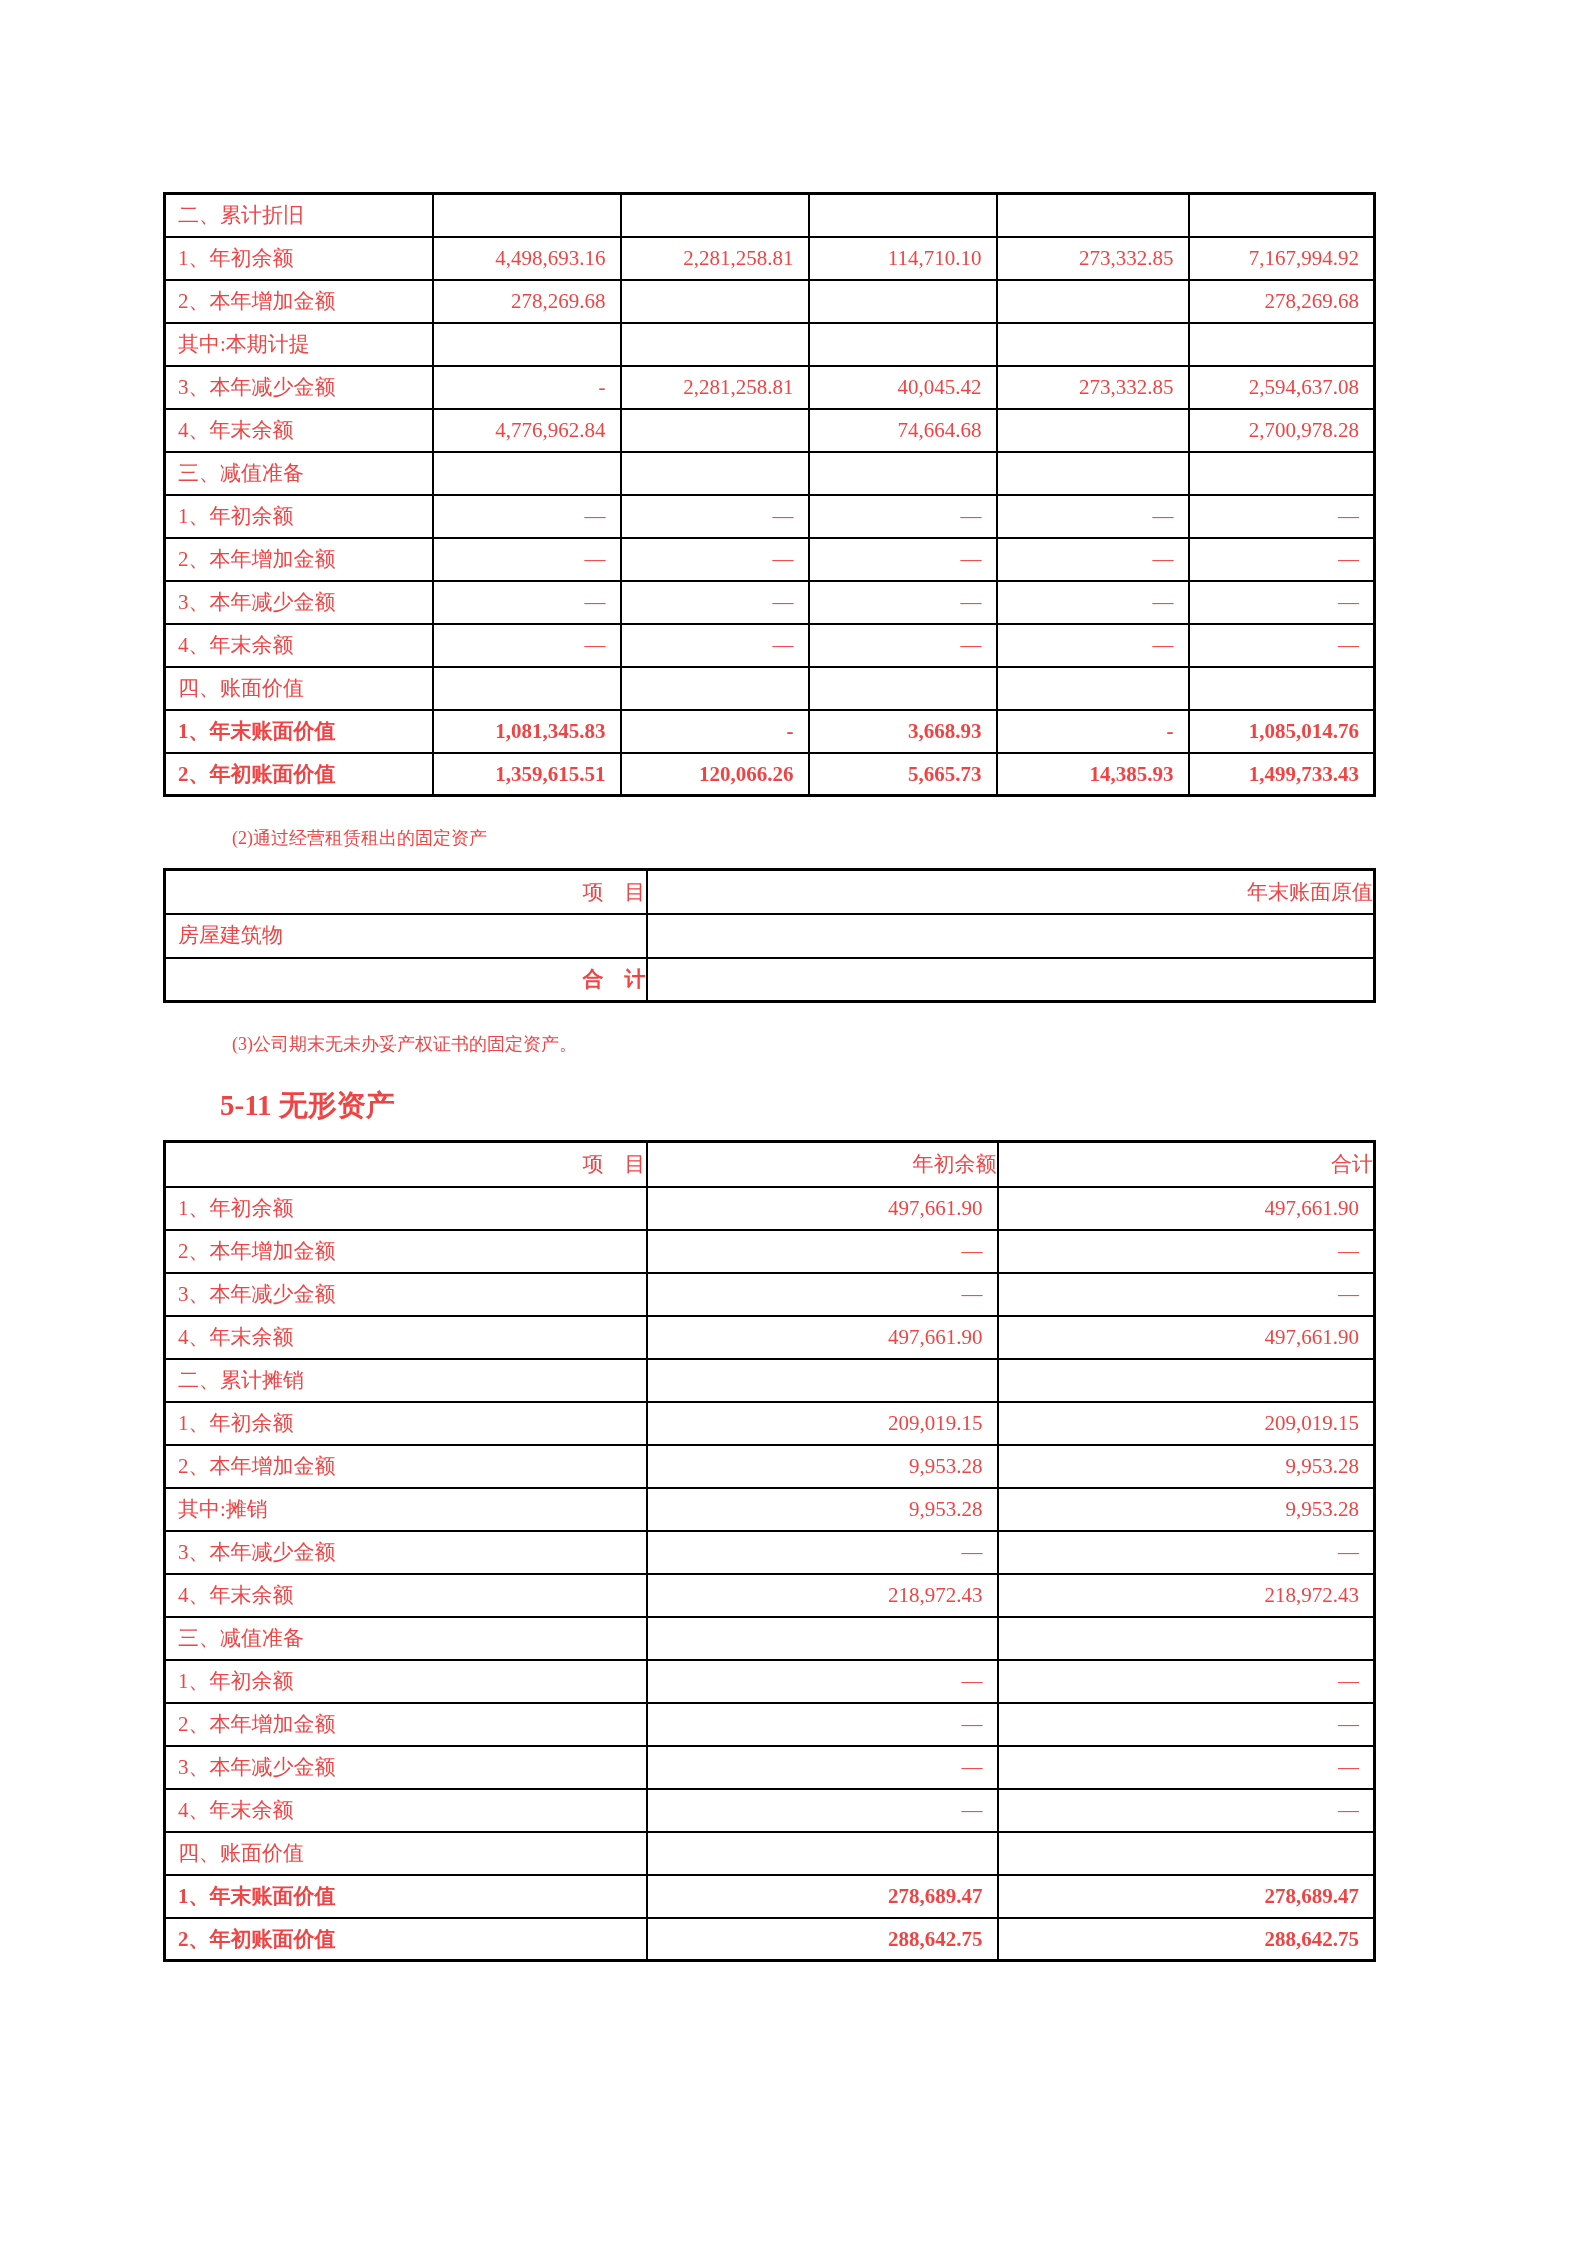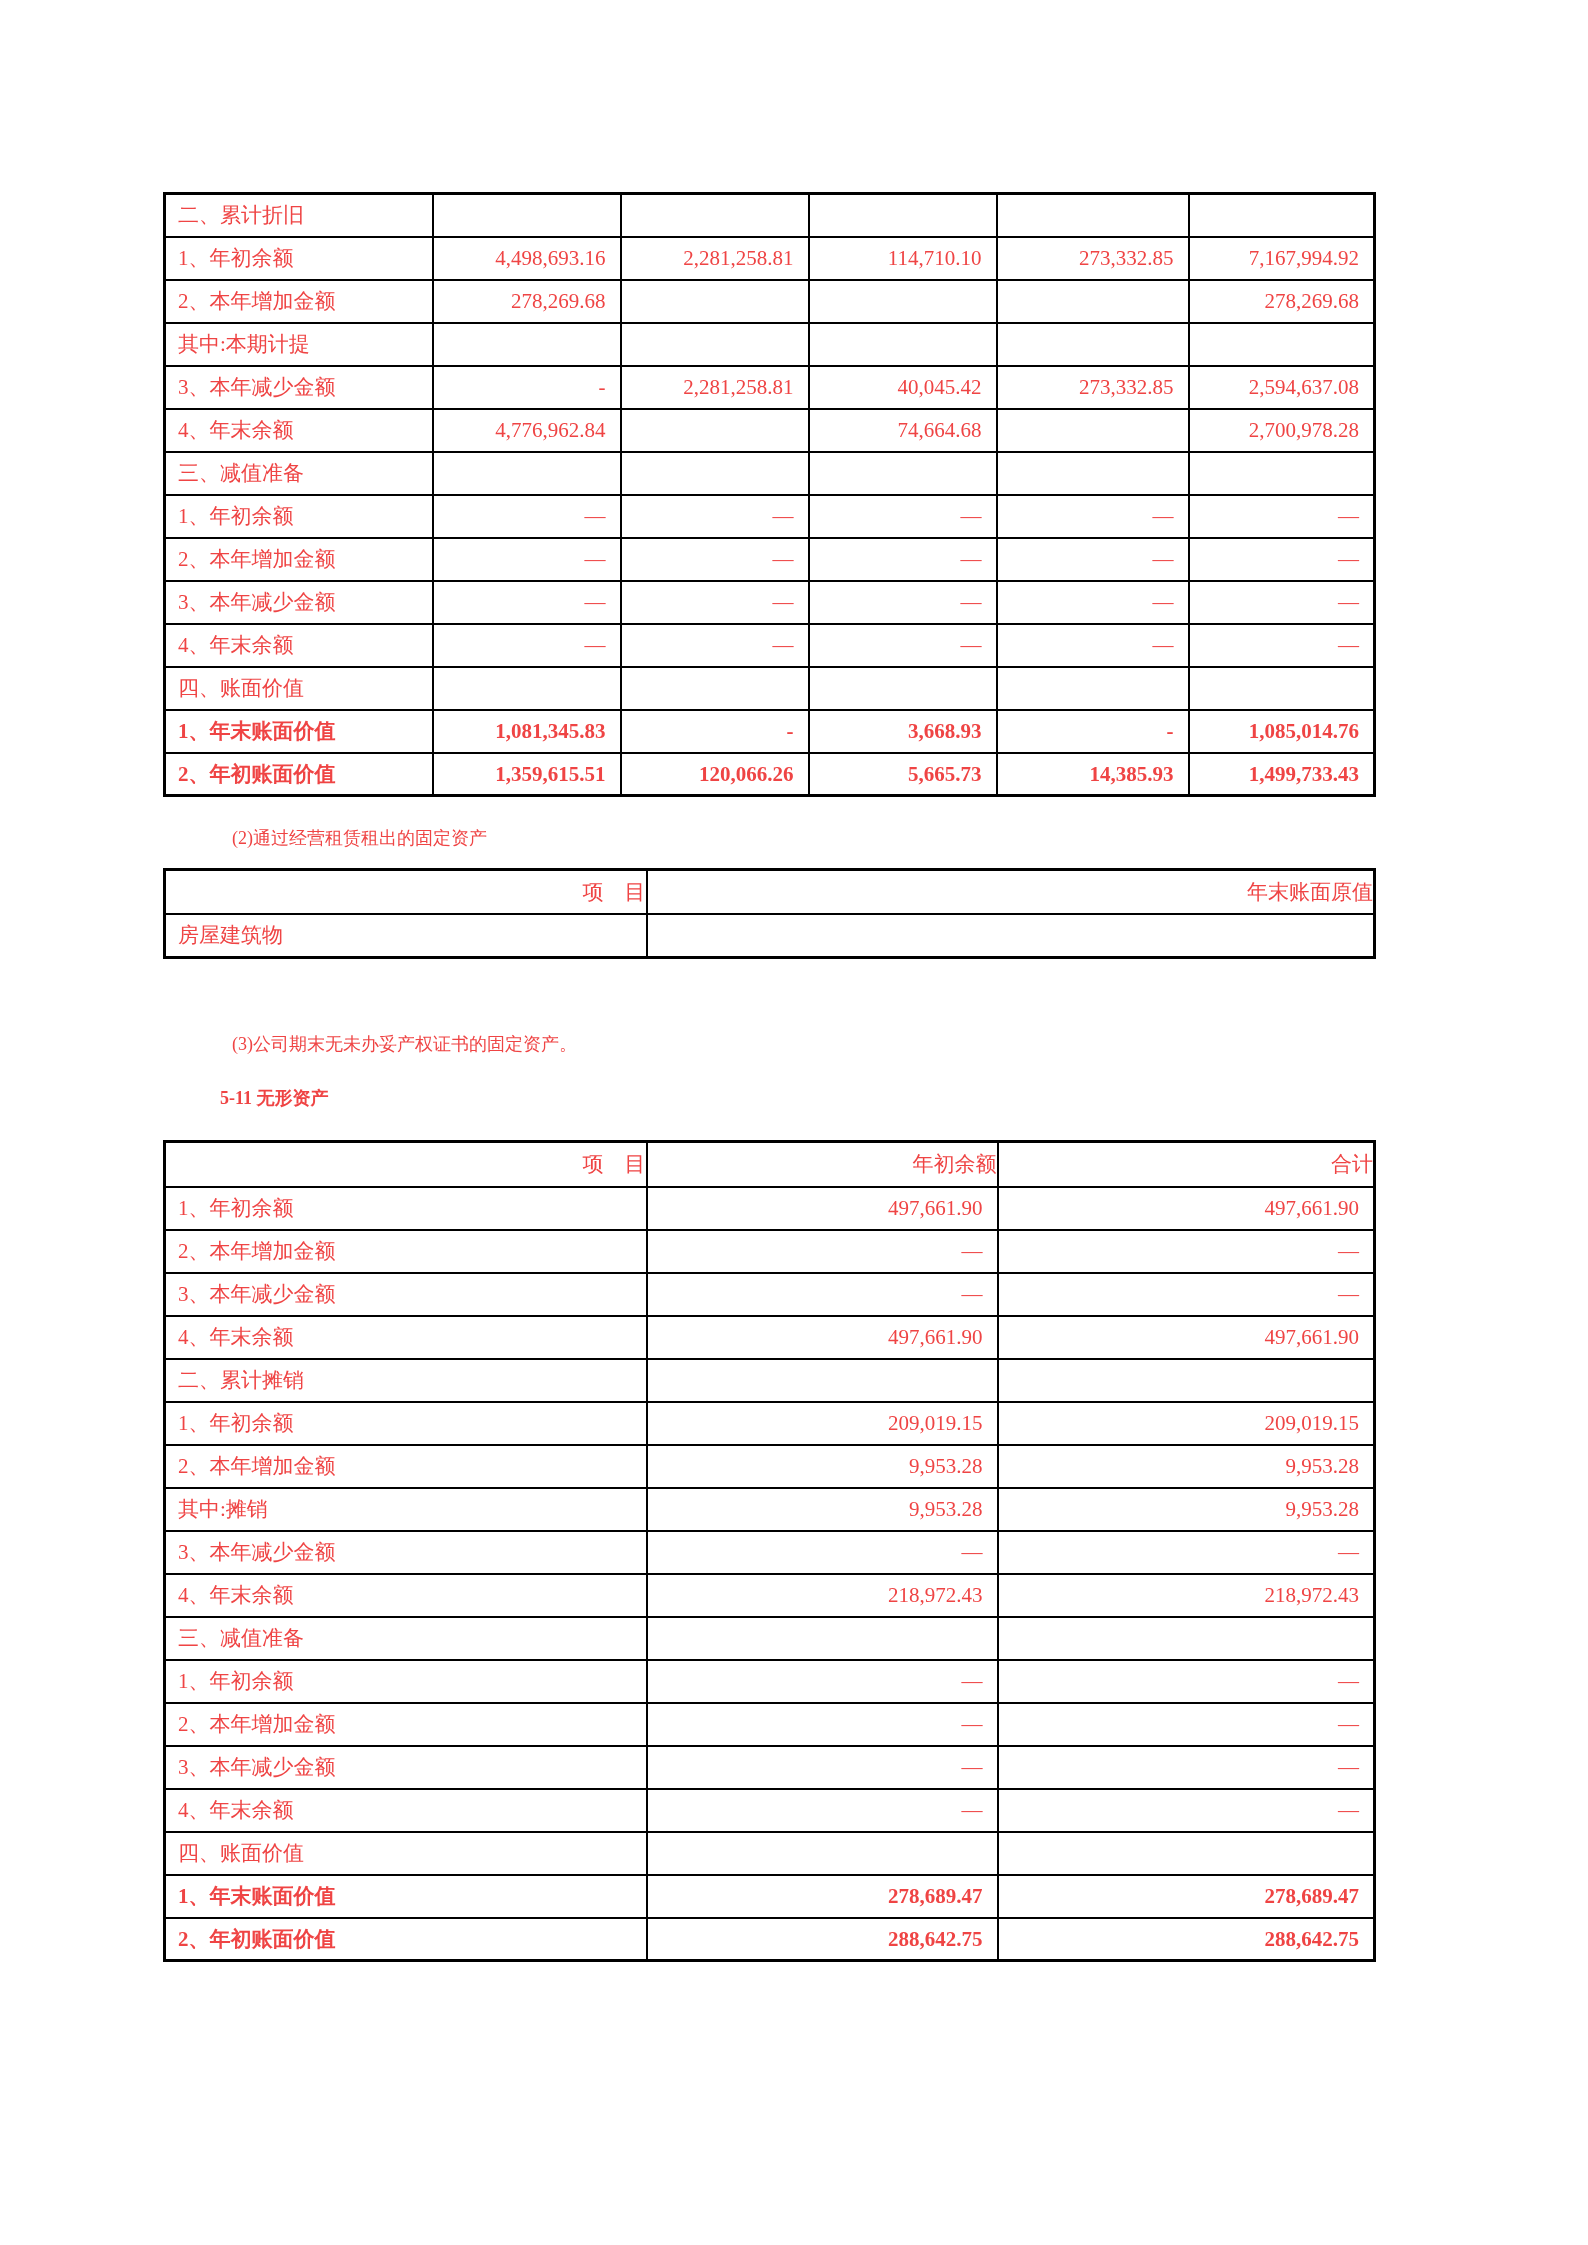--- a/index.html
+++ b/index.html
@@ -35,21 +35,21 @@
   .num{text-align:right;padding-right:14px;}
   .ctr{text-align:right;}
   tr.bold td{font-weight:bold;}
   .heading{
     position:absolute;
     font-size:18px;
     white-space:nowrap;
   }
   .heading-bold{
     position:absolute;
-    font-size:18px;
+    font-size:29px;
     font-weight:bold;
     white-space:nowrap;
   }
   #table1{left:163px;top:192px;width:1210px;}
   #heading2{left:232px;top:826px;}
   #leased{left:163px;top:868px;width:1210px;}
   #heading3{left:232px;top:1032px;}
   #heading511{left:220px;top:1086px;}
   #table2{left:163px;top:1140px;width:1210px;}
 </style>
@@ -190,20 +190,24 @@
       <col style="width:482px">
         <col style="width:728px">
     </colgroup>
     <tbody>
         <tr>
           <td class="ctr">项　目</td>
           <td class="ctr">年末账面原值</td>
         </tr>
         <tr>
           <td class="lbl">房屋建筑物</td>
+          <td class="num"></td>
+        </tr>
+        <tr class="bold">
+          <td class="ctr">合　计</td>
           <td class="num"></td>
         </tr>
       </tbody>
   </table>
 
   <div id="heading3" class="heading">(3)公司期末无未办妥产权证书的固定资产。</div>
 
   <div id="heading511" class="heading-bold">5-11 无形资产</div>
 
   <table id="table2">

